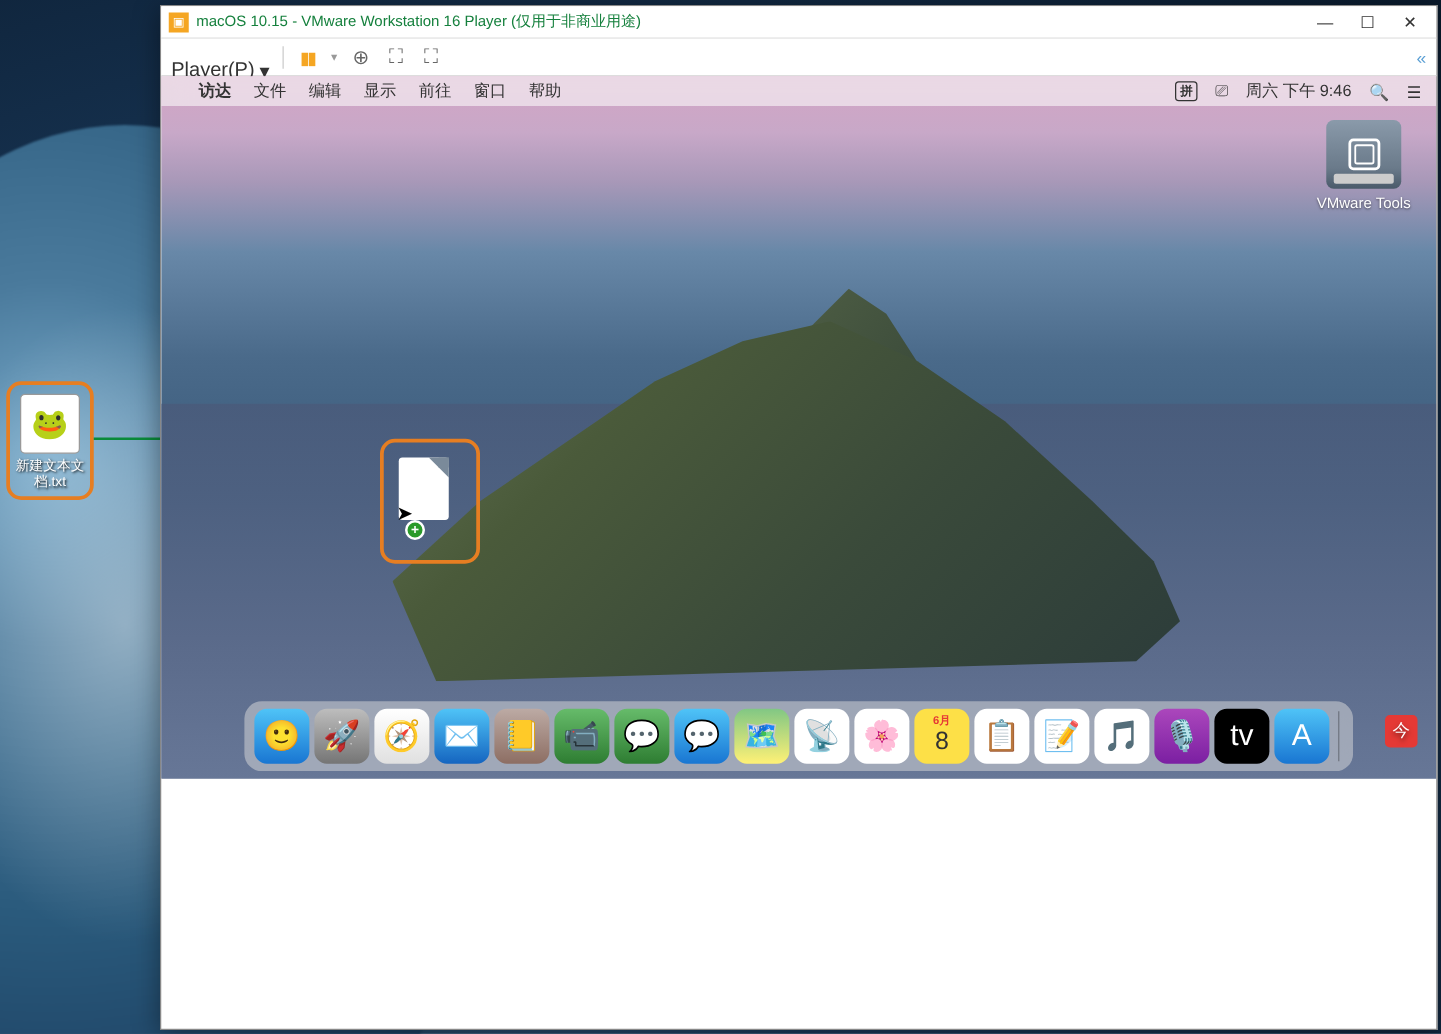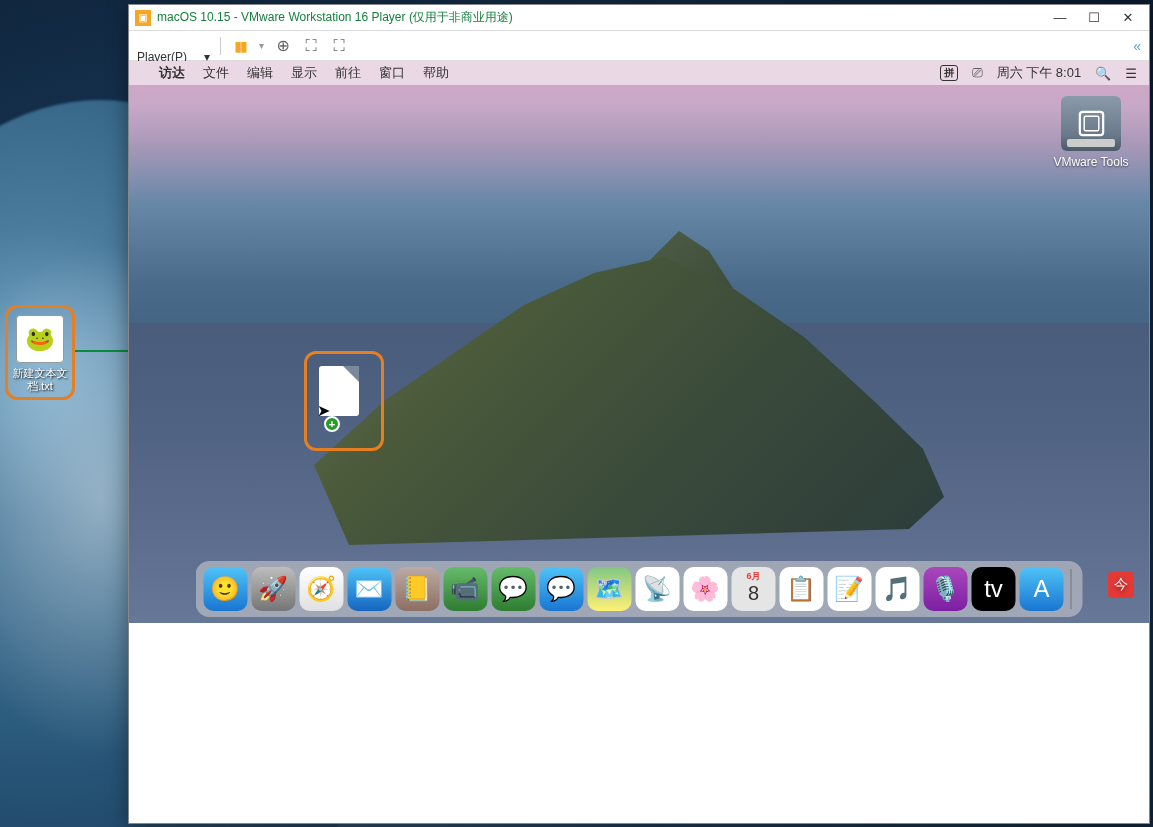--- a/index.html
+++ b/index.html
@@ -15,21 +15,21 @@
 .hb2{left:175px;top:290px;width:80px;height:100px;}
 .arrow{position:absolute;left:75px;top:350px;width:100px;height:2px;background:#0a8a3a;}
 .arrow::after{content:"";position:absolute;right:-8px;top:-6px;border:7px solid transparent;border-left:12px solid #0a8a3a;}
 .vmware-window{position:absolute;left:128px;top:4px;width:1022px;height:820px;background:#fff;border:1px solid #888;box-shadow:0 4px 20px rgba(0,0,0,0.4);}
 .titlebar{height:26px;background:#fff;display:flex;align-items:center;padding:0 6px;border-bottom:1px solid #ddd;}
 .titlebar .ico{width:16px;height:16px;background:#f5a623;margin-right:6px;display:flex;align-items:center;justify-content:center;font-size:10px;color:#fff;}
 .titlebar .txt{font-size:12px;color:#15803d;flex:1;}
 .win-controls{display:flex;gap:4px;}
 .win-controls span{width:30px;height:20px;display:flex;align-items:center;justify-content:center;font-size:13px;color:#333;cursor:pointer;}
 .toolbar{height:30px;background:#fff;display:flex;align-items:center;padding:0 8px;border-bottom:1px solid #ddd;gap:10px;}
-.toolbar .player-btn{font-size:12px;color:#333;display:flex;align-items:center;gap:17px;margin-top:22px;}
+.toolbar .player-btn{font-size:16px;color:#333;display:flex;align-items:center;gap:4px;margin-top:22px;}
 .toolbar .tb-ico{width:18px;height:18px;display:flex;align-items:center;justify-content:center;color:#666;}
 .toolbar .pause{color:#f5a623;font-size:14px;letter-spacing:-2px;}
 .toolbar .sep{width:1px;height:18px;background:#ccc;}
 .toolbar .spacer{flex:1;}
 .toolbar .chev{color:#5a9fd4;font-size:14px;}
 .vm-screen{position:relative;height:562px;overflow:hidden;}
 .mac-menubar{height:24px;background:rgba(250,250,250,0.6);backdrop-filter:blur(10px);display:flex;align-items:center;padding:0 12px;font-size:13px;color:#333;gap:18px;position:relative;z-index:10;}
 .mac-menubar .apple{font-size:15px;}
 .mac-menubar .bold{font-weight:600;}
 .mac-menubar .spacer{flex:1;}
@@ -55,21 +55,21 @@
 .di-launch{background:linear-gradient(180deg,#bdbdbd,#757575);}
 .di-safari{background:linear-gradient(180deg,#fff,#e0e0e0);}
 .di-mail{background:linear-gradient(180deg,#4fc3f7,#1565c0);}
 .di-contacts{background:linear-gradient(180deg,#bcaaa4,#8d6e63);}
 .di-ft{background:linear-gradient(180deg,#66bb6a,#2e7d32);}
 .di-msg{background:linear-gradient(180deg,#66bb6a,#2e7d32);}
 .di-imsg{background:linear-gradient(180deg,#4fc3f7,#1976d2);}
 .di-maps{background:linear-gradient(180deg,#81c784,#fff176);}
 .di-find{background:#fff;}
 .di-photos{background:#fff;}
-.di-cal{background:#e5e5e5;}
+.di-cal{background:#fde047;}
 .di-remind{background:#fff;}
 .di-notes{background:#fff;}
 .di-music{background:#fff;}
 .di-podcast{background:linear-gradient(180deg,#ab47bc,#7b1fa2);}
 .di-tv{background:#000000;}
 .di-store{background:linear-gradient(180deg,#4fc3f7,#1976d2);}
 .dock-sep{width:1px;height:40px;background:rgba(0,0,0,0.3);margin:0 3px;}
 .cal-date{position:absolute;font-size:9px;top:3px;color:#e53935;font-weight:bold;}
 .cal-num{font-size:20px;color:#333;margin-top:8px;}
 .watermark{position:absolute;right:15px;bottom:25px;color:#fff;font-size:22px;font-style:italic;text-shadow:0 2px 4px rgba(0,0,0,0.6);display:flex;align-items:center;gap:6px;z-index:50;}
@@ -132,21 +132,21 @@
       <span>文件</span>
       <span>编辑</span>
       <span>显示</span>
       <span>前往</span>
       <span>窗口</span>
       <span>帮助</span>
       <div class="spacer"></div>
       <div class="status">
         <span class="pinyin">拼</span>
         <span>⎚</span>
-        <span>周六 下午 8:01</span>
+        <span>周六 下午 9:46</span>
         <span>🔍</span>
         <span>☰</span>
       </div>
     </div>
 
     <div class="vmtools">
       <div class="disk">
         <svg viewBox="0 0 24 24" fill="#fff">
             <rect x="4" y="4" width="16" height="16" rx="2" fill="none" stroke="#fff" stroke-width="1.5"></rect>
             <rect x="7" y="7" width="10" height="10" rx="1" fill="none" stroke="#fff" stroke-width="1"></rect>

